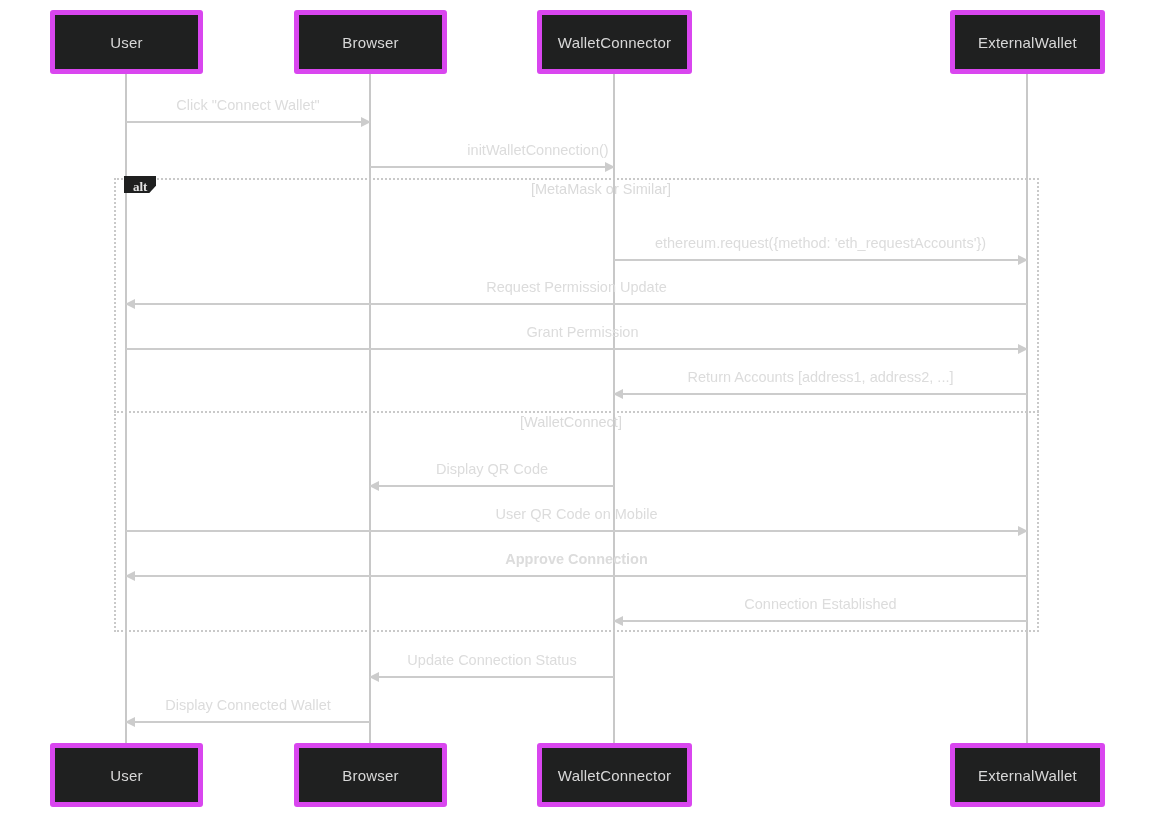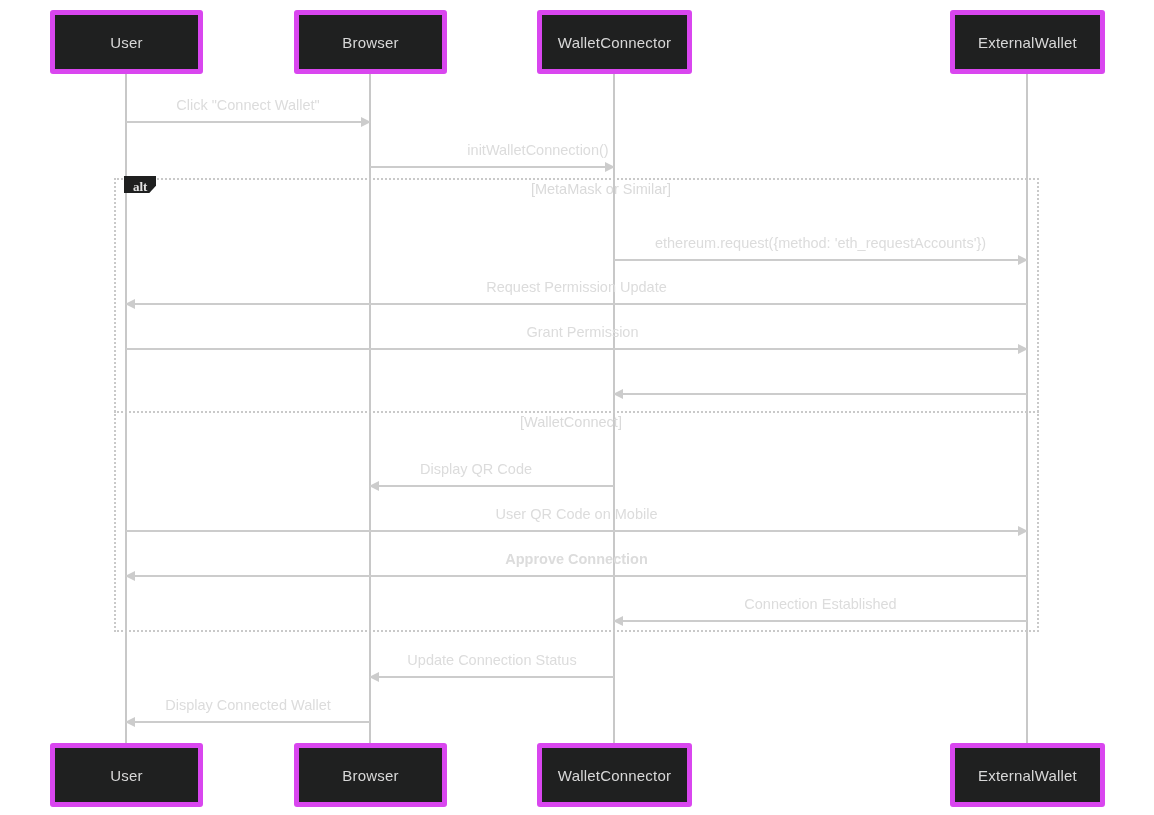--- a/index.html
+++ b/index.html
@@ -136,24 +136,25 @@
       <span class="head"></span>
     </div>
     <div class="msg-label" style="left:576.5px;top:279px;">Request Permission Update</div>
     <div class="msg right" style="left:126px;top:348px;width:901px;">
       <span class="head"></span>
     </div>
     <div class="msg-label" style="left:576.5px;top:324px;margin-left:6px;">Grant Permission</div>
     <div class="msg left" style="left:614px;top:393px;width:413px;">
       <span class="head"></span>
     </div>
+    <div class="msg-label" style="left:820.5px;top:369px;">Return Accounts [address1, address2, ...]</div>
     <div class="msg left" style="left:370px;top:485px;width:244px;">
       <span class="head"></span>
     </div>
-    <div class="msg-label" style="left:476px;top:461px;">Display QR Code</div>
+    <div class="msg-label" style="left:492px;top:461px;">Display QR Code</div>
     <div class="msg right" style="left:126px;top:530px;width:901px;">
       <span class="head"></span>
     </div>
     <div class="msg-label" style="left:576.5px;top:506px;">User QR Code on Mobile</div>
     <div class="msg left" style="left:126px;top:575px;width:901px;">
       <span class="head"></span>
     </div>
     <div class="msg-label" style="left:576.5px;top:551px;font-weight:bold;">Approve Connection</div>
     <div class="msg left" style="left:614px;top:620px;width:413px;">
       <span class="head"></span>

